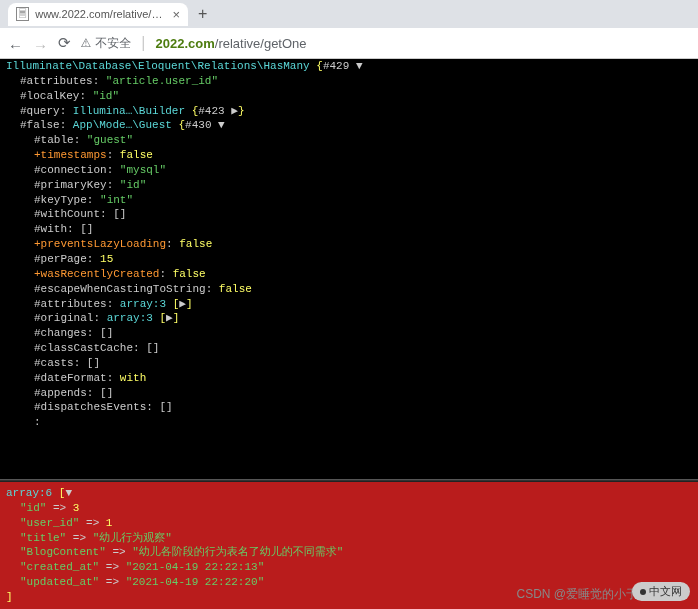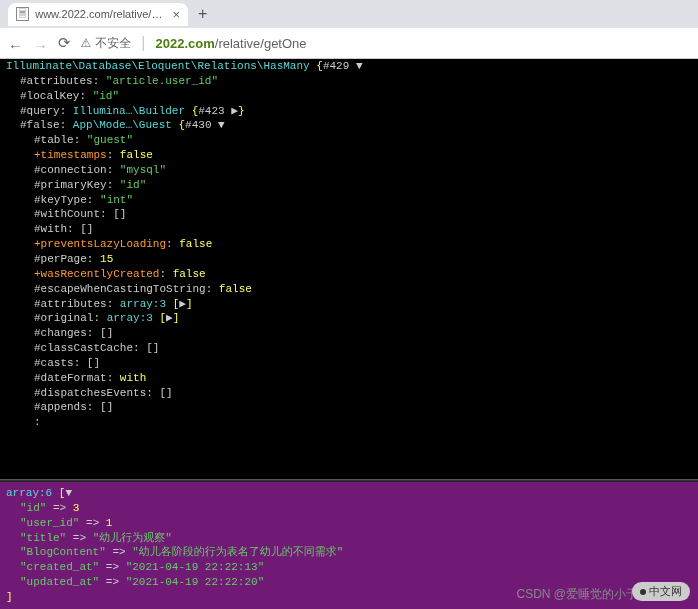--- a/index.html
+++ b/index.html
@@ -22,21 +22,21 @@
   .i1 { padding-left: 14px; }
   .i2 { padding-left: 28px; }
   .cyan { color: #5bd7d7; }
   .orange { color: #ff9933; }
   .yellow { color: #ffff66; }
   .green { color: #66cc66; }
   .white { color: #ccc; }
   .brace { color: #ffff66; }
   .arrow { color: #ccc; }
   .divider { height: 3px; background: #333; border-top:1px solid #555; border-bottom:1px solid #222; }
-  .content2 { background: #701a75; font-family: "Consolas","Courier New",monospace; font-size: 11px; line-height: 1.35; padding: 4px 6px; color: #ccc; }
+  .content2 { background: #b91c1c; font-family: "Consolas","Courier New",monospace; font-size: 11px; line-height: 1.35; padding: 4px 6px; color: #ccc; }
   .watermark { position: absolute; bottom: 6px; right: 60px; font-size: 12px; color: #888; }
   .badge { position: absolute; bottom: 8px; right: 8px; background: #ccc; color: #333; border-radius: 10px; padding: 2px 8px; font-size: 11px; display:flex; align-items:center; gap:3px;margin-left:31px;}
   .badge-dot { width:6px;height:6px;background:#333;border-radius:50%;}
 </style>
 </head>
 <body>
 
 <div class="browser-chrome">
   <div class="tab-bar">
     <div class="tab">
@@ -77,22 +77,22 @@
   <div class="line i2"><span class="orange">+</span><span class="orange">preventsLazyLoading</span>: <span class="yellow">false</span></div>
   <div class="line i2"><span class="white">#</span><span class="white">perPage</span>: <span class="yellow">15</span></div>
   <div class="line i2"><span class="orange">+</span><span class="orange">wasRecentlyCreated</span>: <span class="yellow">false</span></div>
   <div class="line i2"><span class="white">#</span><span class="white">escapeWhenCastingToString</span>: <span class="yellow">false</span></div>
   <div class="line i2"><span class="white">#</span><span class="white">attributes</span>: <span class="cyan">array:3</span> <span class="brace">[</span><span class="arrow">▶</span><span class="brace">]</span></div>
   <div class="line i2"><span class="white">#</span><span class="white">original</span>: <span class="cyan">array:3</span> <span class="brace">[</span><span class="arrow">▶</span><span class="brace">]</span></div>
   <div class="line i2"><span class="white">#</span><span class="white">changes</span>: <span class="white">[]</span></div>
   <div class="line i2"><span class="white">#</span><span class="white">classCastCache</span>: <span class="white">[]</span></div>
   <div class="line i2"><span class="white">#</span><span class="white">casts</span>: <span class="white">[]</span></div>
   <div class="line i2"><span class="white">#</span><span class="white">dateFormat</span>: <span class="yellow">with</span></div>
+  <div class="line i2"><span class="white">#</span><span class="white">appends</span>: <span class="white">[]</span></div>
   <div class="line i2"><span class="white">#</span><span class="white">dispatchesEvents</span>: <span class="white">[]</span></div>
-  <div class="line i2"><span class="white">#</span><span class="white">appends</span>: <span class="white">[]</span></div>
   <div class="line i2">: </div>
 
 </div>
 
 <div class="divider"></div>
 
 <div class="content2">
   <div class="line"><span class="cyan">array:6</span> <span class="brace">[</span><span class="arrow">▼</span></div>
   <div class="line i1"><span class="green">"id"</span> <span class="white">=&gt;</span> <span class="yellow">3</span></div>
   <div class="line i1"><span class="green">"user_id"</span> <span class="white">=&gt;</span> <span class="yellow">1</span></div>

